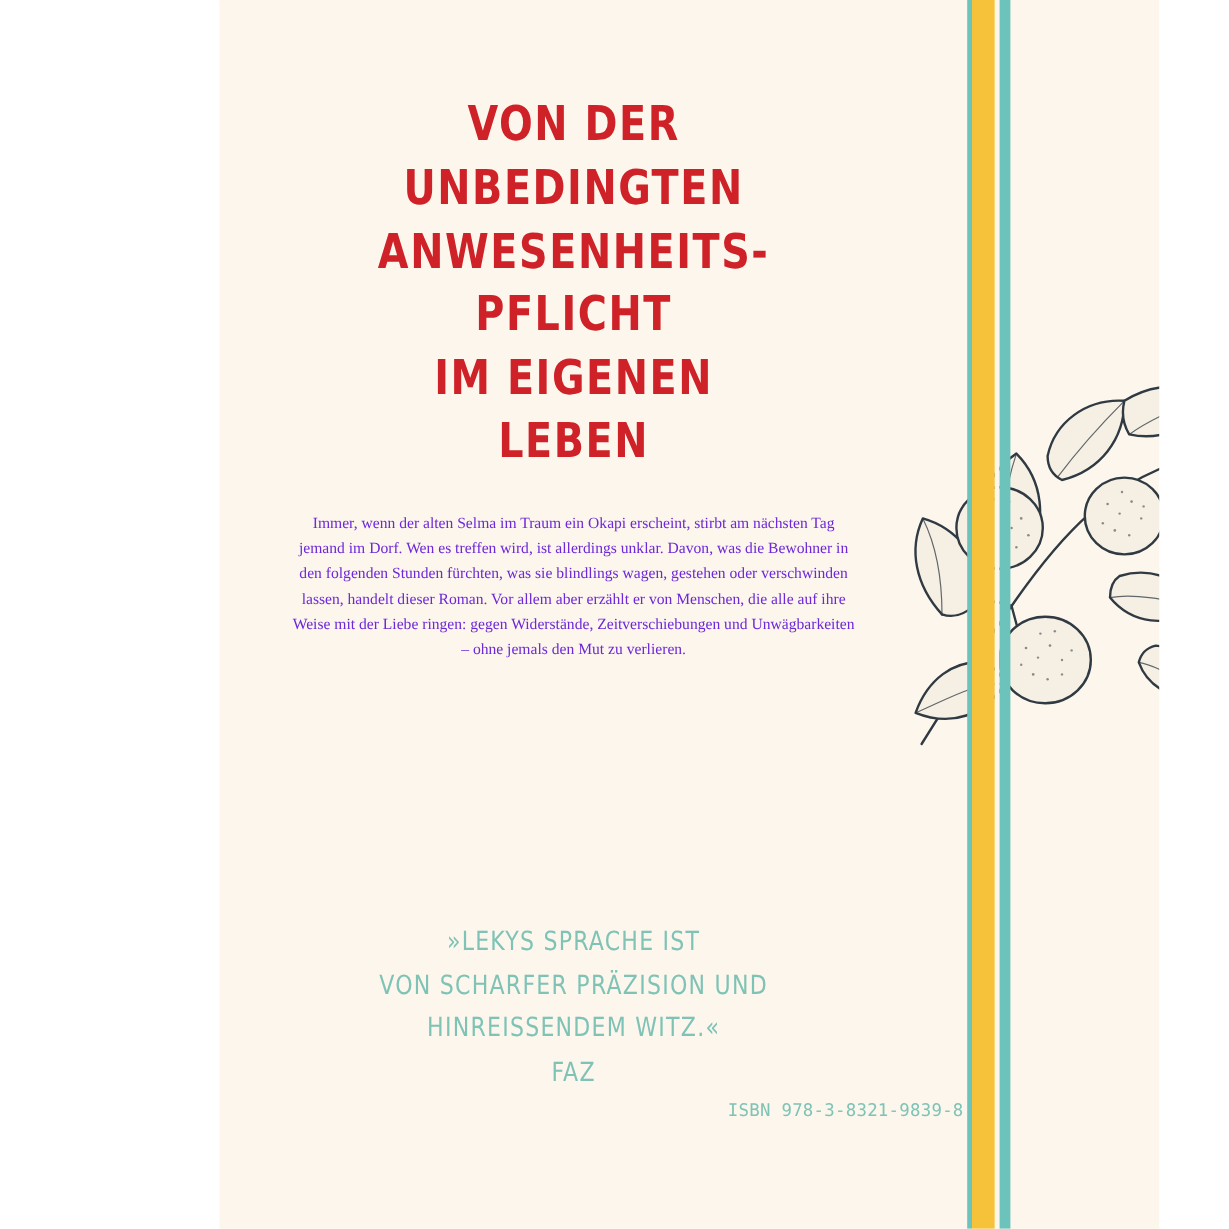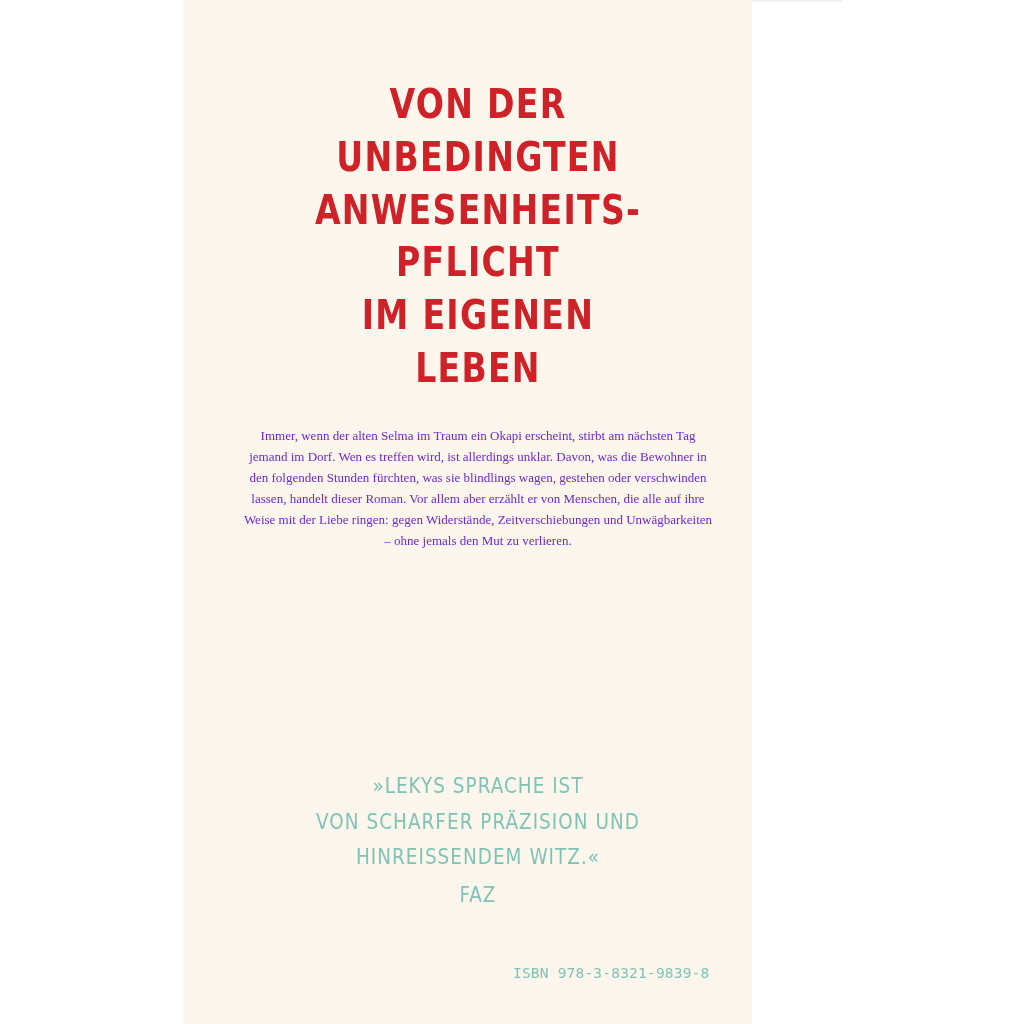--- a/index.html
+++ b/index.html
@@ -8,21 +8,21 @@
     width: 1024px;
     height: 1024px;
     background: #ffffff;
     font-family: "Liberation Serif", serif;
   }
 
   #book-back-cover {
     position: absolute;
     left: 183px;
     top: 0px;
-    width: 569px;
+    width: 783px;
     height: 1024px;
     background: #fdf6ec;
     overflow: hidden;
   }
 
   
   .stripe {
     position: absolute;
     top: 0;
     height: 100%;
@@ -101,23 +101,23 @@
     text-transform: uppercase;
     transform: scaleX(0.93);
     transform-origin: center top;
   }
   #pull-quote .qline { display: block; white-space: pre; }
   #pull-quote .source { display: block; margin-top: 2px; }
 
   #imprint {
     position: absolute;
     left: 330px;
-    top: 962px;
+    top: 915px;
     width: 290px;
-    text-align: left;
+    text-align: right;
     color: #7fc3b6;
     font-family: "DejaVu Sans Mono", monospace;
     font-size: 14.5px;
     line-height: 1.65;
     letter-spacing: 0.2px;
   }
   #imprint span { display: block; }
 
   #plant-illustration {
     position: absolute;

